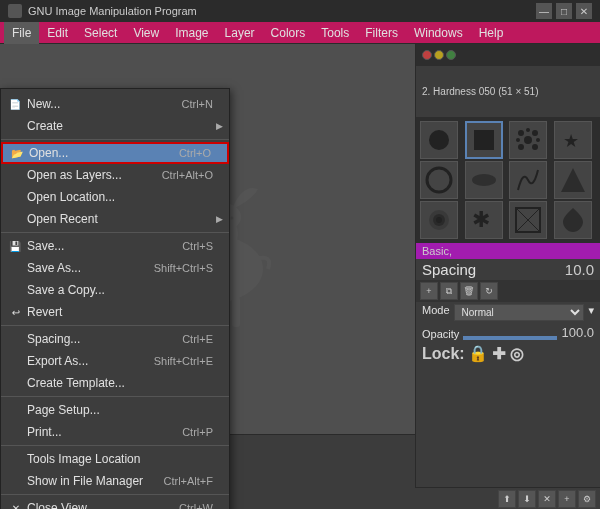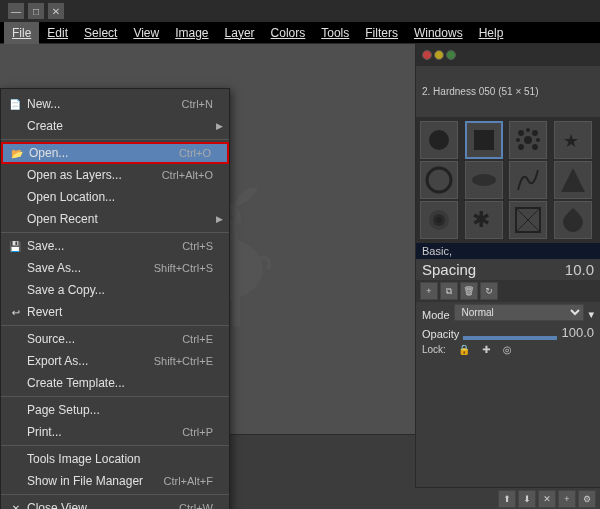--- a/index.html
+++ b/index.html
@@ -48,27 +48,26 @@
       color: #ccc;
       font-size: 10px;
       cursor: pointer;
       display: flex;
       align-items: center;
       justify-content: center;
     }
 
     
     .menu-bar {
-      background: #000000;
+      background: #be185d;
       height: 22px;
       display: flex;
       align-items: center;
       border-bottom: 1px solid #2a2a2a;
       padding: 0 4px;
-      text-decoration: underline;
     }
     .menu-item {
       padding: 2px 8px;
       cursor: pointer;
       color: #e0e0e0;
       font-size: 12px;
       height: 22px;
       display: flex;
       align-items: center;
     }
@@ -214,21 +213,21 @@
       align-items: center;
       justify-content: center;
       cursor: pointer;
     }
     .brush-item.selected { border: 2px solid #5a82b4; }
     .brush-item svg { width: 30px; height: 30px; }
 
     .panel-label {
       font-size: 11px;
       padding: 2px 6px;
-      background: #0f172a;
+      background: #a21caf;
       color: #ccc;
     }
 
     .spacing-row {
       display: flex;
       align-items: center;
       justify-content: space-between;
       padding: 2px 6px;
       font-size: 15px;
     }
@@ -250,21 +249,21 @@
       display: flex;
       align-items: center;
       justify-content: center;
       font-size: 9px;
       cursor: pointer;
       color: #ccc;
     }
 
     .mode-row {
       display: flex;
-      align-items: flex-end;
+      align-items: flex-start;
       gap: 4px;
       padding: 2px 6px;
       font-size: 11px;
     }
     .mode-select {
       flex: 1;
       background: #555;
       border: 1px solid #444;
       color: #e0e0e0;
       font-size: 10px;
@@ -287,24 +286,25 @@
     .opacity-slider-fill {
       height: 100%;
       background: #5a82b4;
       width: 100%;
     }
     .opacity-value { font-size: 13px; color: #ccc; }
 
     .lock-row {
       display: flex;
       align-items: center;
-      gap: 12px;
+      gap: 4px;
       padding: 2px 6px;
-      font-size: 10px;
+      font-size: 16px;
       color: #ccc;
+      font-weight: bold;
     }
 
     
     .status-bar {
       position: absolute;
       bottom: 0;
       left: 0;
       right: 185px;
       height: 22px;
       background: #3c3c3c;
@@ -397,20 +397,24 @@
     
     .open-item-highlight {
       border: 2px solid #cc0000 !important;
       background: #5a82b4 !important;
     }
   </style>
 </head>
 <body>
 
 <div class="title-bar">
+  <div class="title-bar-left">
+    <div class="title-bar-icon"></div>
+    <span>GNU Image Manipulation Program</span>
+  </div>
   <div class="title-bar-controls">
     <button class="title-btn">—</button>
     <button class="title-btn">□</button>
     <button class="title-btn close">✕</button>
   </div>
 </div>
 
 <div class="menu-bar">
   <div class="menu-item active">File</div>
   <div class="menu-item">Edit</div>
@@ -565,21 +569,21 @@
             <span class="item-icon">↩</span>
             <span>Revert</span>
           </div>
         </div>
       </div>
 
       <div class="menu-section">
         <div class="dropdown-item">
           <div class="item-left">
             <span class="item-icon"></span>
-            <span>Source...</span>
+            <span>Spacing...</span>
           </div>
           <span class="shortcut">Ctrl+E</span>
         </div>
         <div class="dropdown-item">
           <div class="item-left">
             <span class="item-icon"></span>
             <span>Export As...</span>
           </div>
           <span class="shortcut">Shift+Ctrl+E</span>
         </div>

